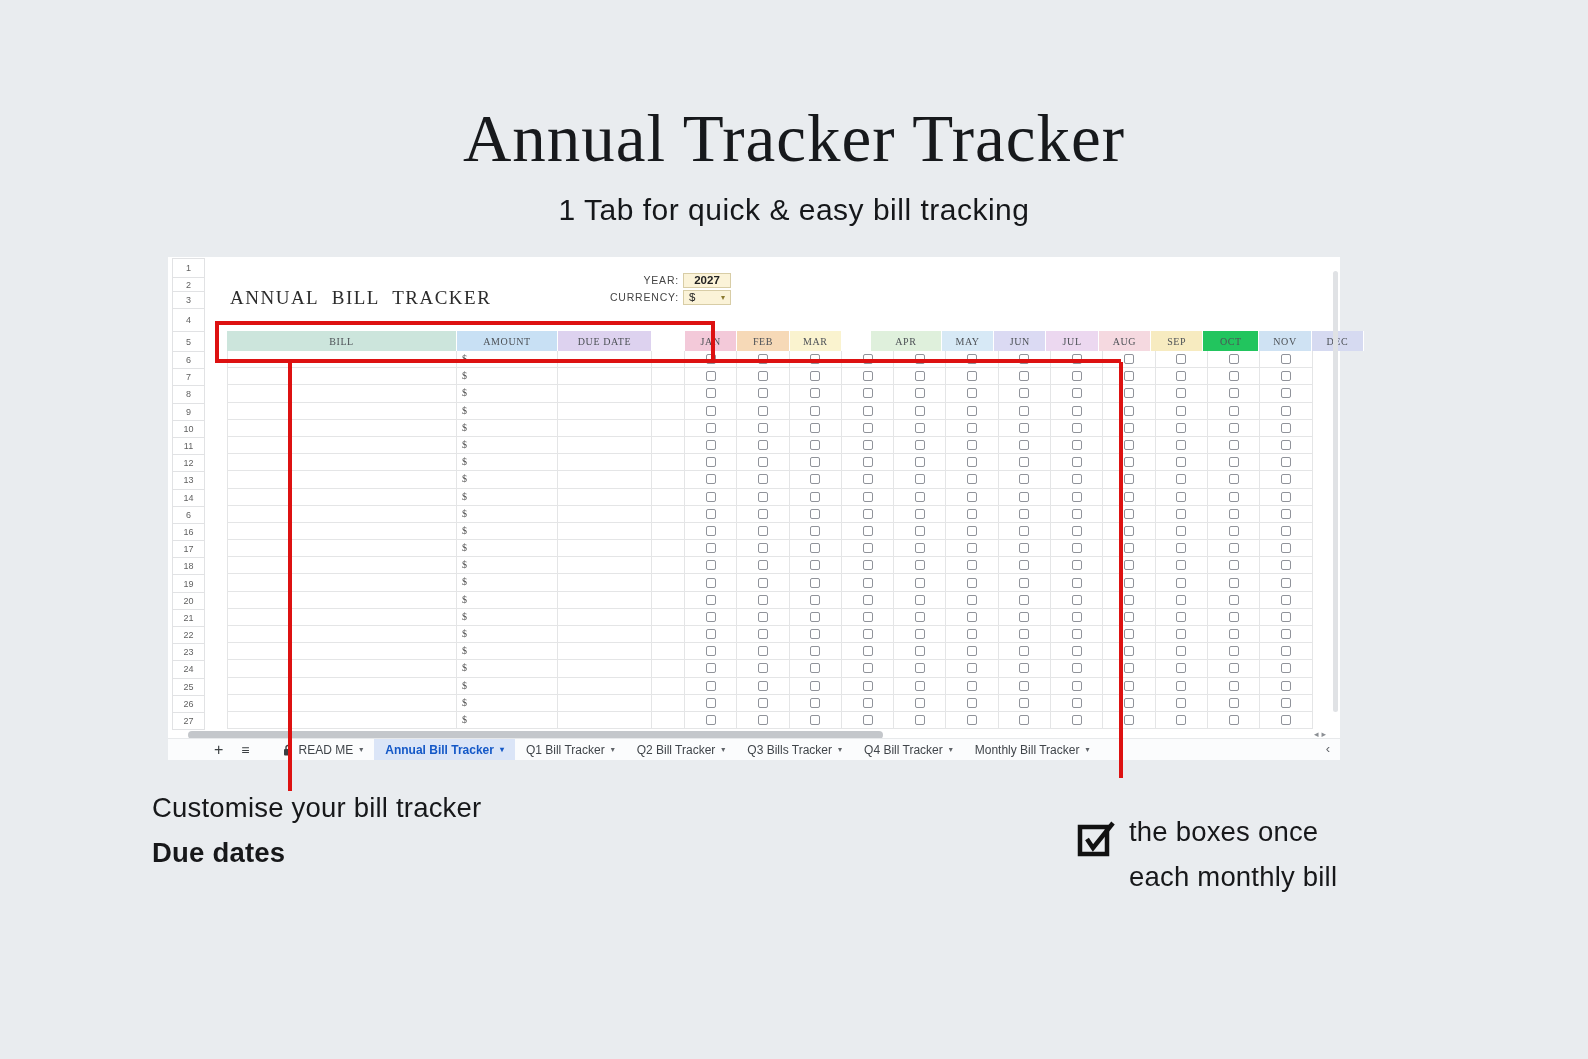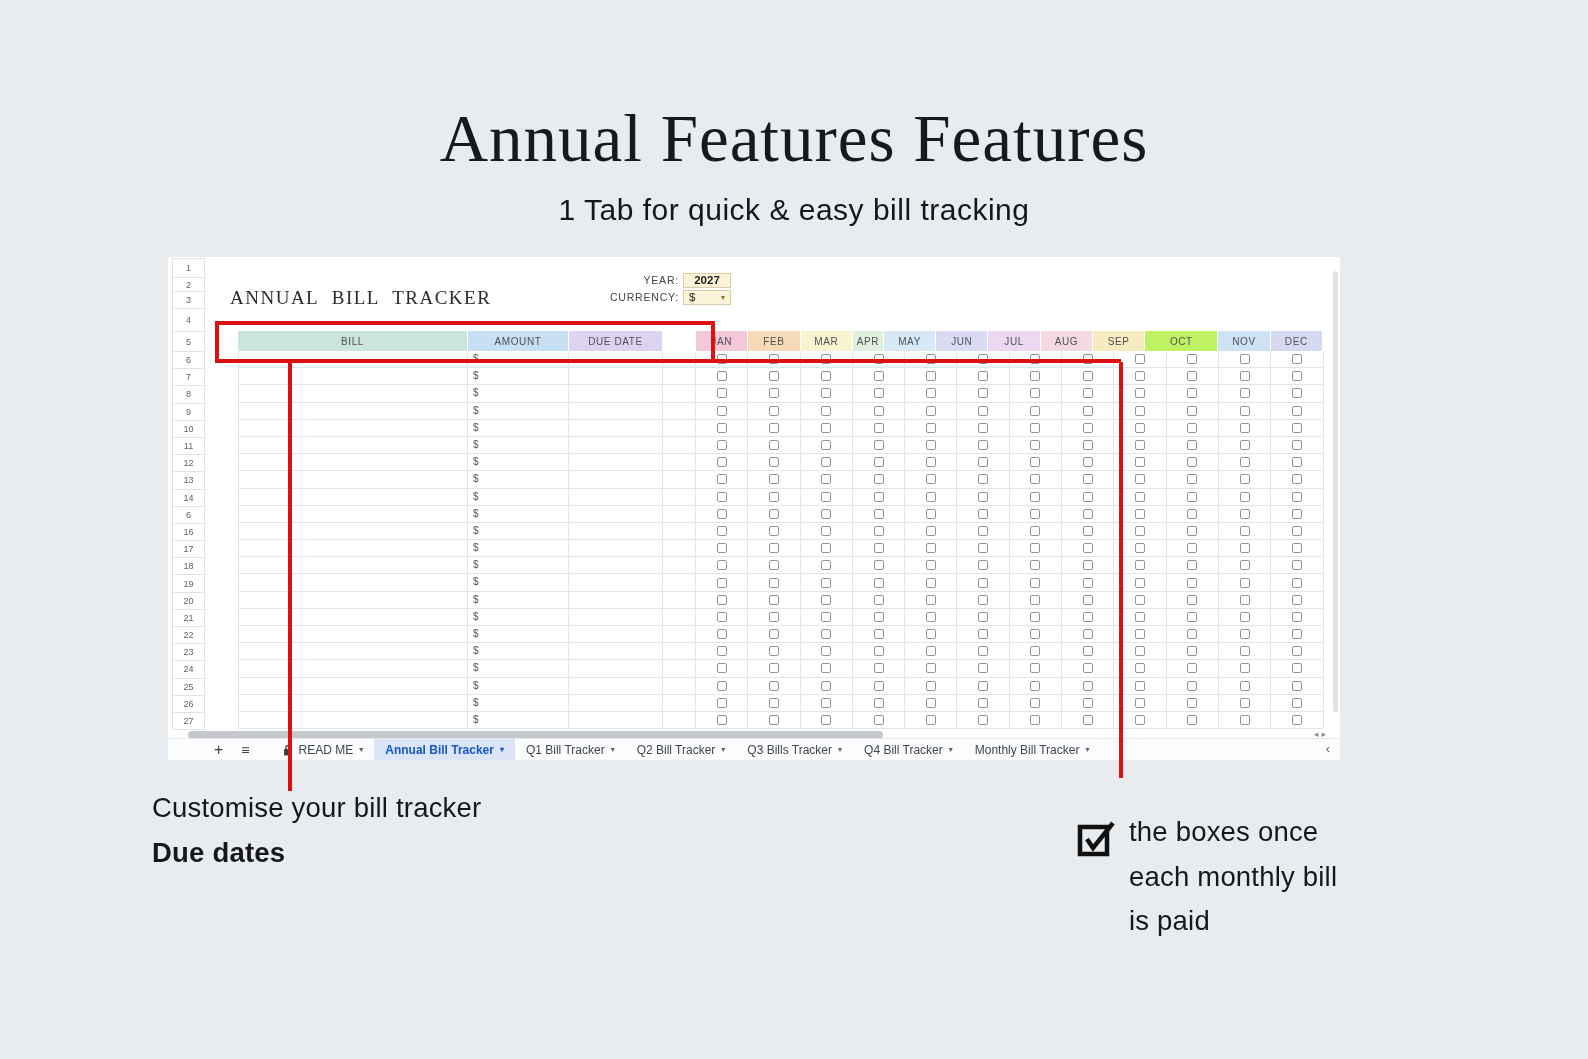--- a/index.html
+++ b/index.html
@@ -47,21 +47,21 @@
   .meta-label{ font-size:10.5px; letter-spacing:.8px; color:#454545; }
   .meta-cell{
     width:48px; height:15px; background:#fbf3d8; border:1px solid #d8cda6;
     display:flex; align-items:center; justify-content:center;
     font-size:11.5px; color:#222;
   }
   .meta-cell.year{ font-weight:700; }
   .meta-cell.cur{ justify-content:space-between; padding:0 5px; }
   .cur-arrow{ font-size:8px; color:#8a7a30; }
 
-  .grid{ position:absolute; left:70px; top:74px; }
+  .grid{ position:absolute; left:59px; top:74px;font-family:Liberation Serif, serif; }
   .hrow{ display:flex; height:20px; }
   .hcell{
     height:20px; display:flex; align-items:center; justify-content:center;
     font-size:10px; letter-spacing:.6px; color:#4d5156; border-right:1.5px solid #fff;
   }
   .drow{ display:flex; }
   .cell{
     height:17.2px; border-right:1px solid #e4e5e6; border-bottom:1px solid #e4e5e6;
     background:#fff; overflow:hidden;
   }
@@ -117,21 +117,21 @@
   .ann-right{
     position:absolute; left:1129px; top:810px; width:260px;
     font-size:27.5px; line-height:44.5px; color:#17181a; letter-spacing:.2px;
   }
 </style>
 </head>
 <body>
 
 <div class="page">
 
-  <div class="title">Annual Features Features</div>
+  <div class="title">Annual Tracker Tracker</div>
   <div class="subtitle">1 Tab for quick &amp; easy bill tracking</div>
 
   <div class="sheet">
     <div class="gutter" id="gutter">
         <div class="gr" style="height: 19px;">1</div>
         <div class="gr" style="height: 14px;">2</div>
         <div class="gr" style="height: 17px;">3</div>
         <div class="gr" style="height: 23px;">4</div>
         <div class="gr" style="height: 20px;">5</div>
         <div class="gr" style="height: 17.2px;">6</div>
@@ -174,27 +174,27 @@
 
     <div class="grid" id="grid">
         <div class="hrow">
           <div class="hcell" style="width: 230px; background: rgb(204, 229, 220);">BILL</div>
           <div class="hcell" style="width: 101px; background: rgb(200, 224, 244);">AMOUNT</div>
           <div class="hcell" style="width: 94px; background: rgb(221, 210, 239);">DUE DATE</div>
           <div class="hcell" style="width: 33px; background: transparent;"></div>
           <div class="hcell" style="width: 52.3px; background: rgb(243, 201, 217);">JAN</div>
           <div class="hcell" style="width: 52.3px; background: rgb(246, 217, 183);">FEB</div>
           <div class="hcell" style="width: 52.3px; background: rgb(250, 243, 207);">MAR</div>
-          <div class="hcell" style="width: 31px; background: rgb(223, 240, 220);">APR</div>
+          <div class="hcell" style="width: 71px; background: rgb(223, 240, 220); margin-left: 29px;">APR</div>
           <div class="hcell" style="width: 52.3px; background: rgb(215, 233, 246);">MAY</div>
           <div class="hcell" style="width: 52.3px; background: rgb(219, 218, 243);">JUN</div>
           <div class="hcell" style="width: 52.3px; background: rgb(236, 216, 240);">JUL</div>
           <div class="hcell" style="width: 52.3px; background: rgb(245, 217, 224);">AUG</div>
           <div class="hcell" style="width: 52.3px; background: rgb(247, 235, 192);">SEP</div>
-          <div class="hcell" style="width: 73px; background: #bef264;">OCT</div>
+          <div class="hcell" style="width: 56px; background: #22c55e;">OCT</div>
           <div class="hcell" style="width: 52.3px; background: rgb(207, 226, 243);">NOV</div>
           <div class="hcell" style="width: 52.3px; background: rgb(214, 218, 241);">DEC</div>
         </div>
         <div class="drow">
           <div class="cell" style="width: 230px;"></div>
           <div class="cell amt" style="width: 101px;">$</div>
           <div class="cell" style="width: 94px;"></div>
           <div class="cell" style="width: 33px;"></div>
           <div class="cell ctr" style="width: 52.3px;">
             <span class="cb"></span>
@@ -1176,16 +1176,15 @@
 
   <div class="ann-right-icon">
     <svg width="42" height="42" viewBox="0 0 42 42">
       <rect x="4" y="11" width="27" height="27" fill="none" stroke="#111" stroke-width="4.5"></rect>
       <polyline points="11,23 17,32 37,7" fill="none" stroke="#111" stroke-width="4.5"></polyline>
     </svg>
   </div>
   <div class="ann-right" id="ann-right">
       <div>the boxes once</div>
       <div>each monthly bill</div>
-      <div>is paid</div>
     </div>
 
 </div>
 
 </body></html>

